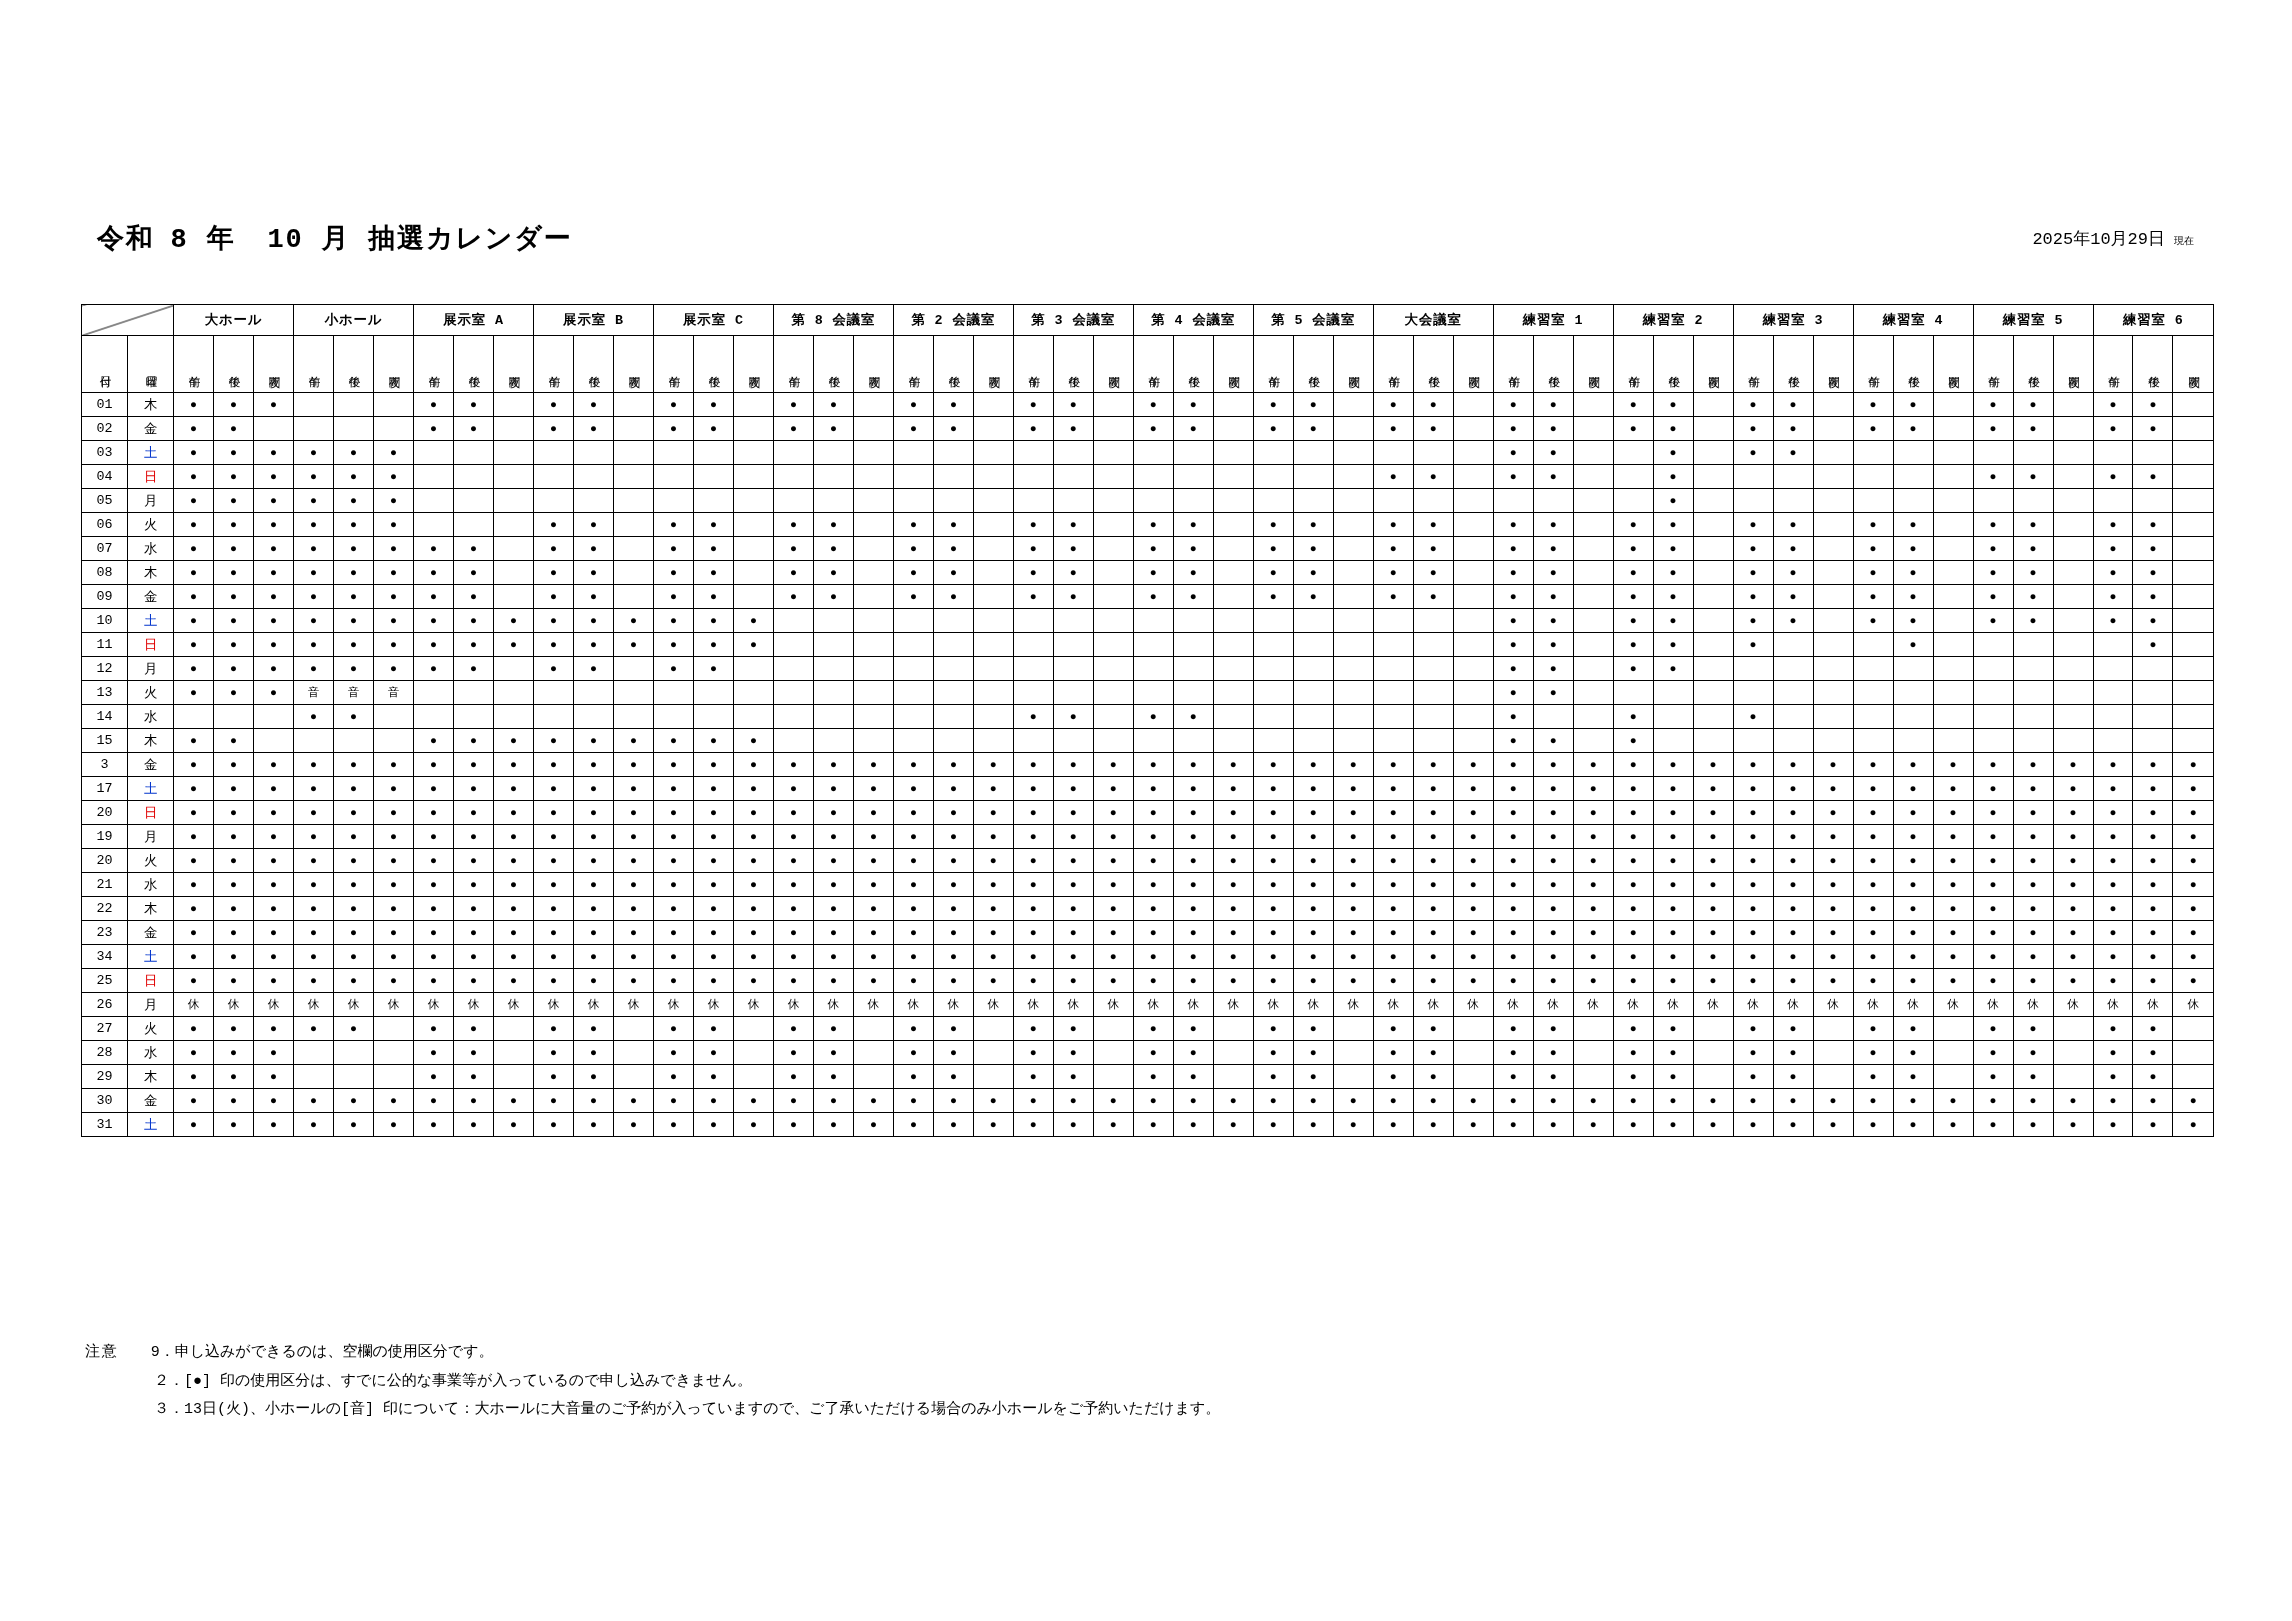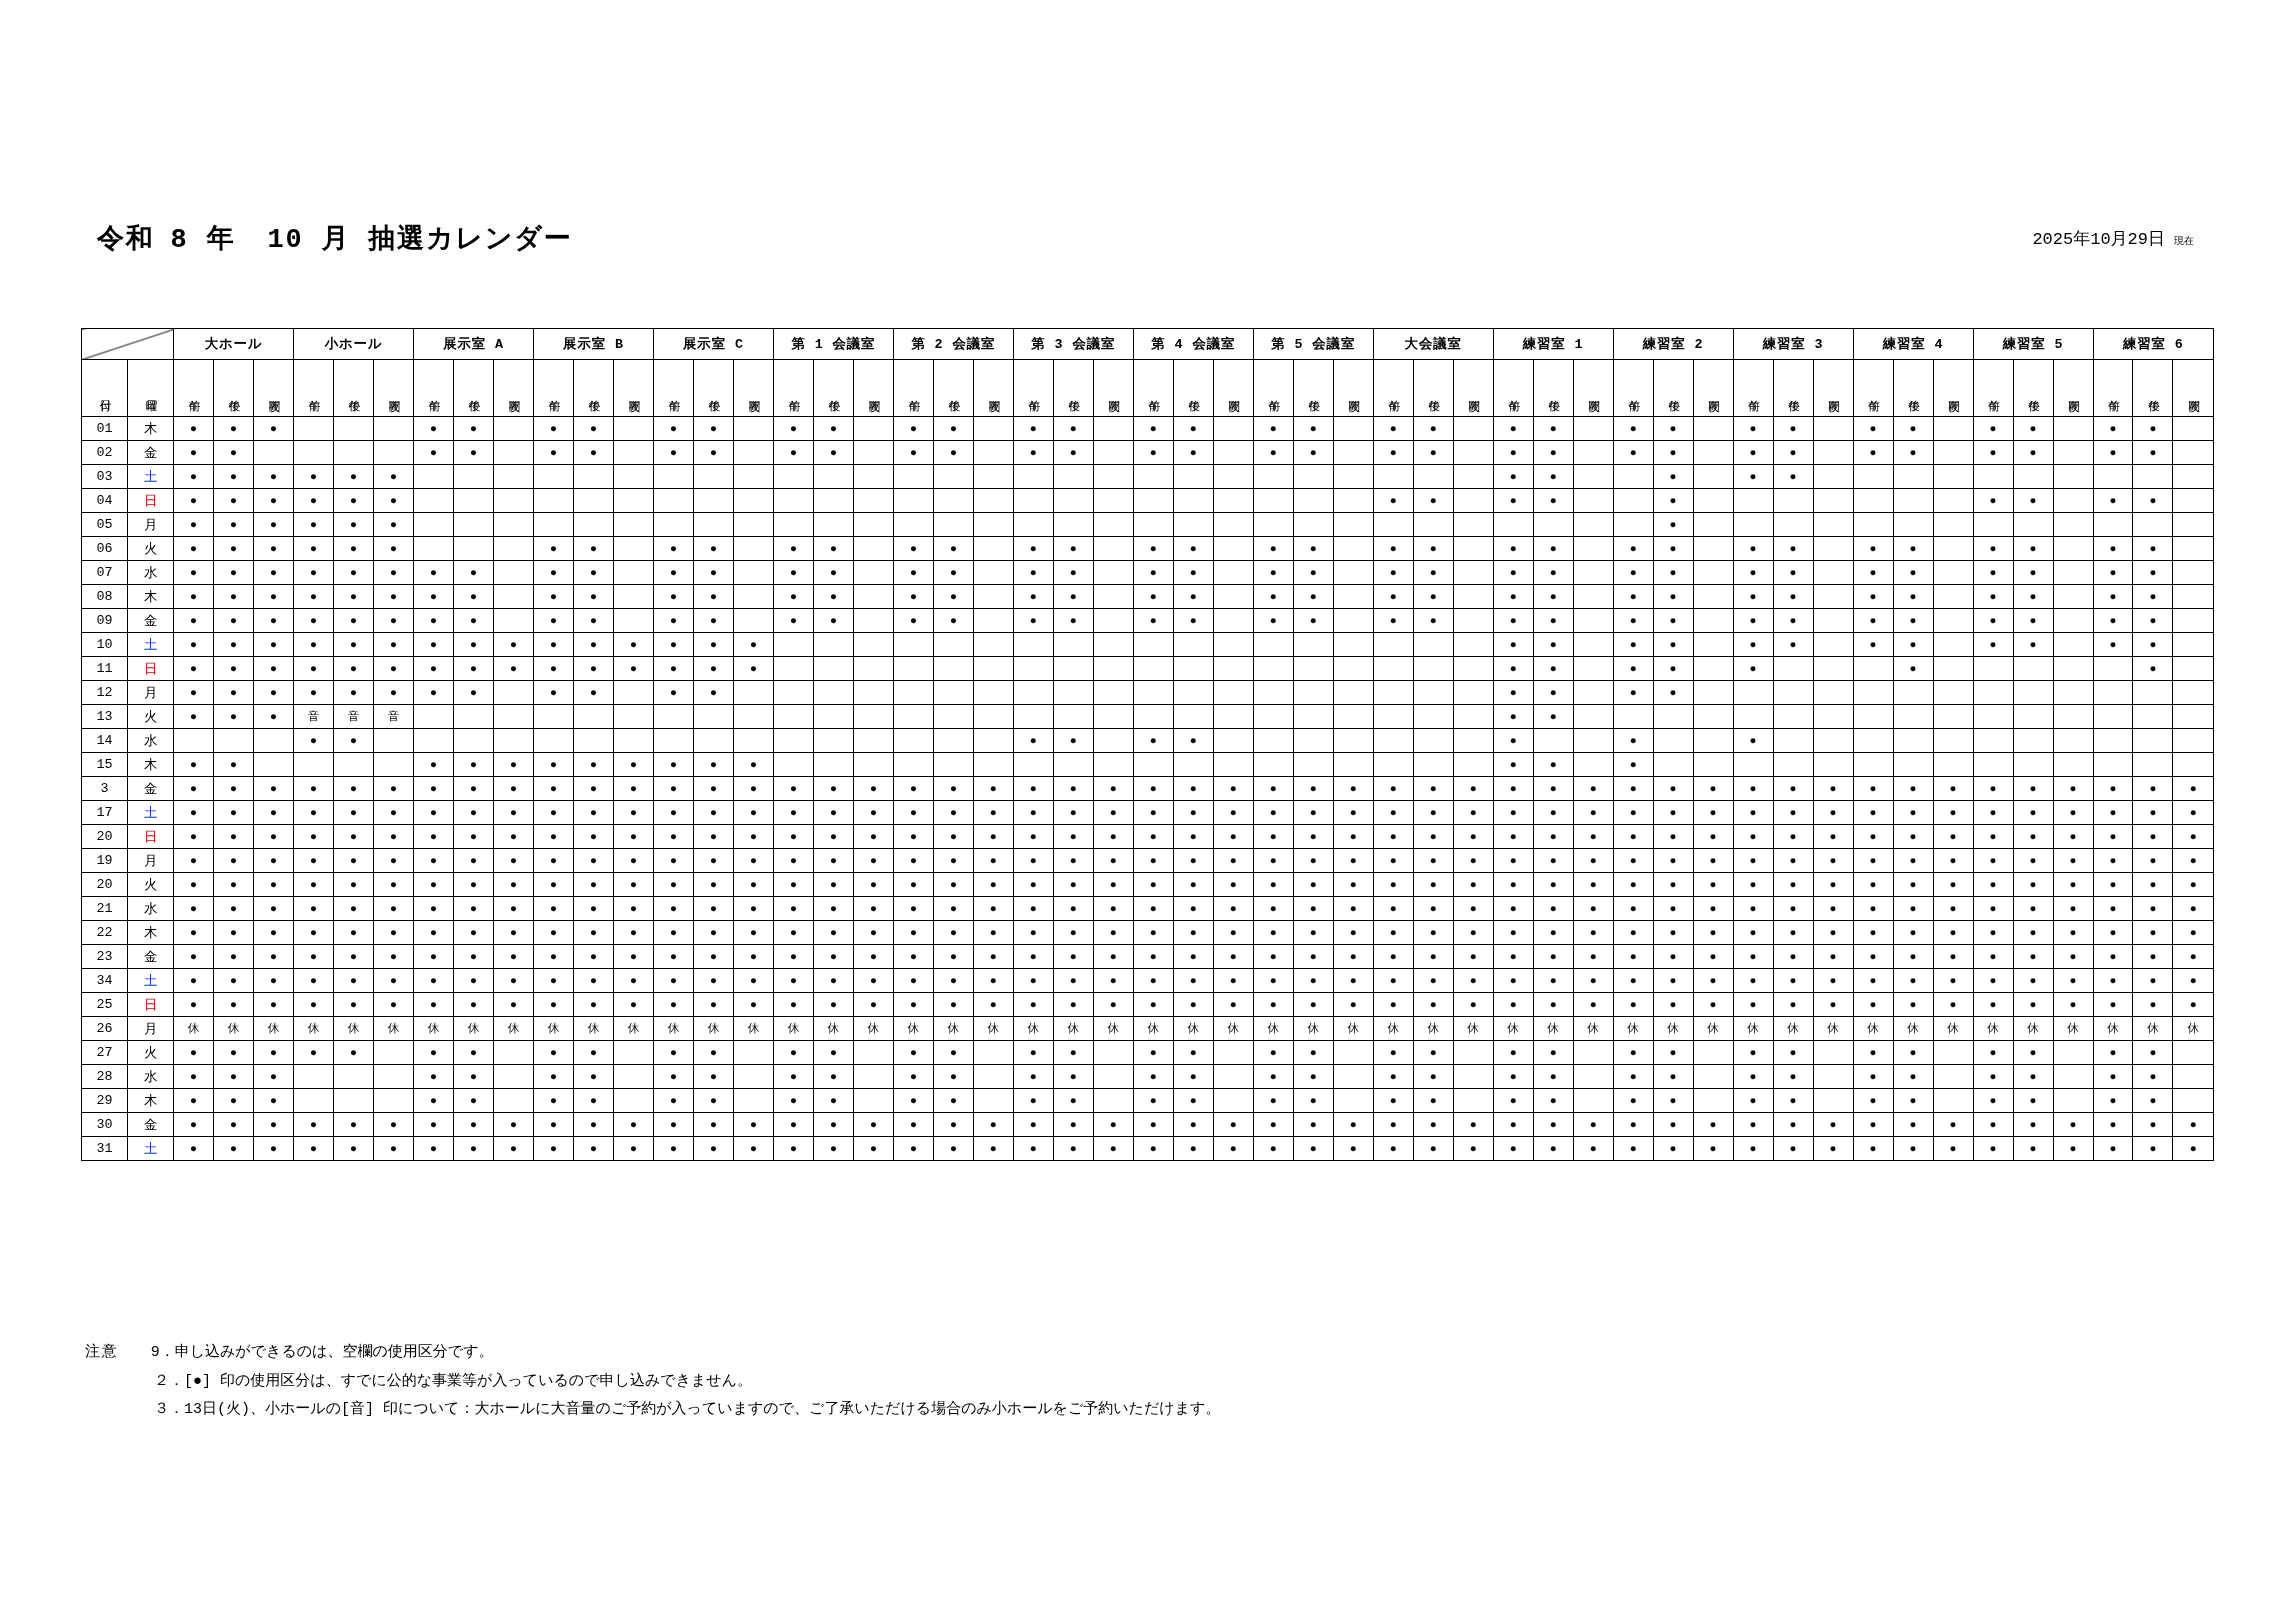--- a/index.html
+++ b/index.html
@@ -57,21 +57,20 @@
     position: absolute;
     left: 81px;
     top: 304px;
     width: 2133px;
   }
   table.cal {
     border-collapse: collapse;
     table-layout: fixed;
     width: 2133px;
     font-size: 13.4px;
-    margin-top: 24px;
   }
   table.cal td, table.cal th {
     border: 0.9px solid #000;
     padding: 0;
     margin: 0;
     text-align: center;
     vertical-align: middle;
     font-weight: normal;
     overflow: hidden;
   }
@@ -222,21 +221,21 @@
           <col class="c-slot">
         </colgroup>
       <thead id="cal-head">
           <tr class="facility-row">
             <th colspan="2" rowspan="1" class="corner"></th>
             <th colspan="3" class="group-left">大ホール</th>
             <th colspan="3" class="group-left">小ホール</th>
             <th colspan="3" class="group-left">展示室 A</th>
             <th colspan="3" class="group-left">展示室 B</th>
             <th colspan="3" class="group-left">展示室 C</th>
-            <th colspan="3" class="group-left">第 1 会議室</th>
+            <th colspan="3" class="group-left">第 8 会議室</th>
             <th colspan="3" class="group-left">第 2 会議室</th>
             <th colspan="3" class="group-left">第 3 会議室</th>
             <th colspan="3" class="group-left">第 4 会議室</th>
             <th colspan="3" class="group-left">第 5 会議室</th>
             <th colspan="3" class="group-left">大会議室</th>
             <th colspan="3" class="group-left">練習室 1</th>
             <th colspan="3" class="group-left">練習室 2</th>
             <th colspan="3" class="group-left">練習室 3</th>
             <th colspan="3" class="group-left">練習室 4</th>
             <th colspan="3" class="group-left">練習室 5</th>

